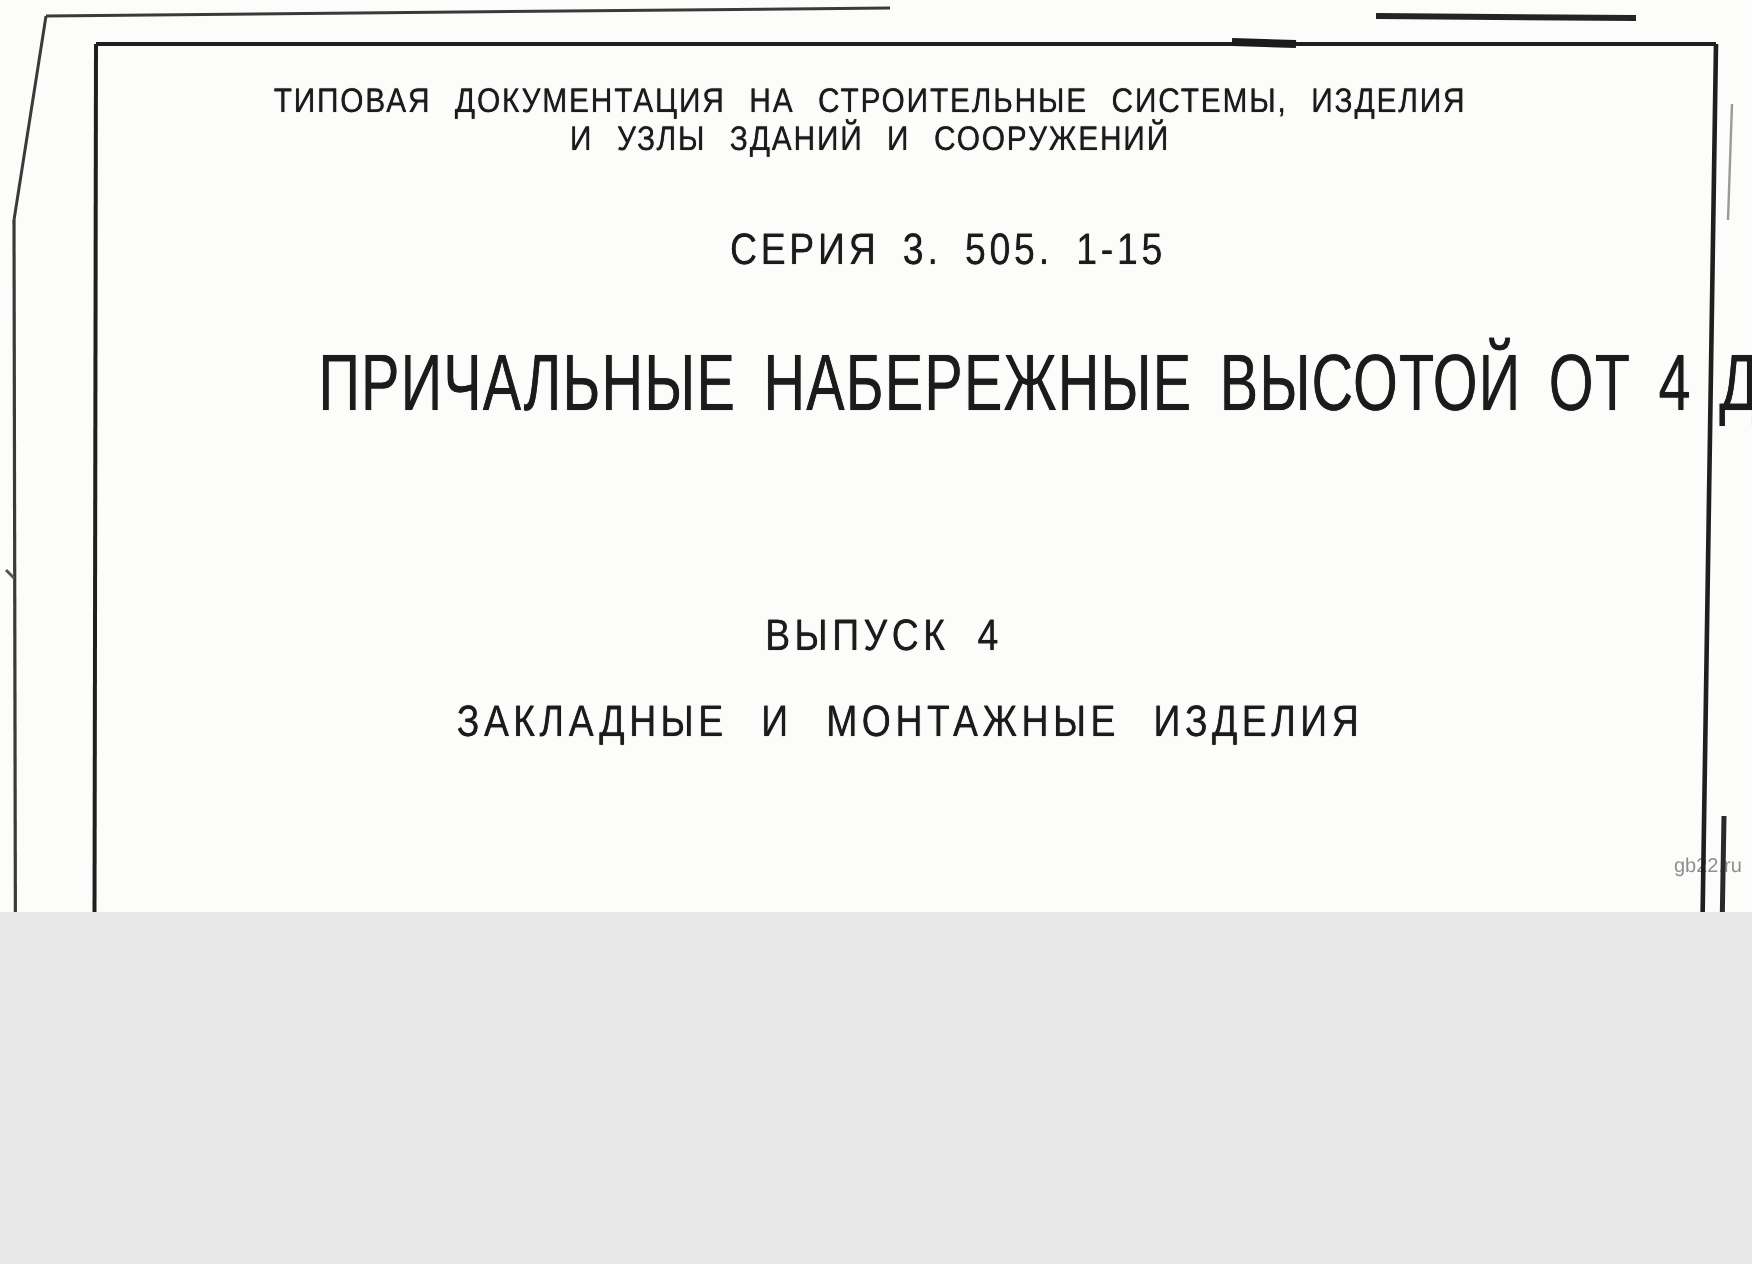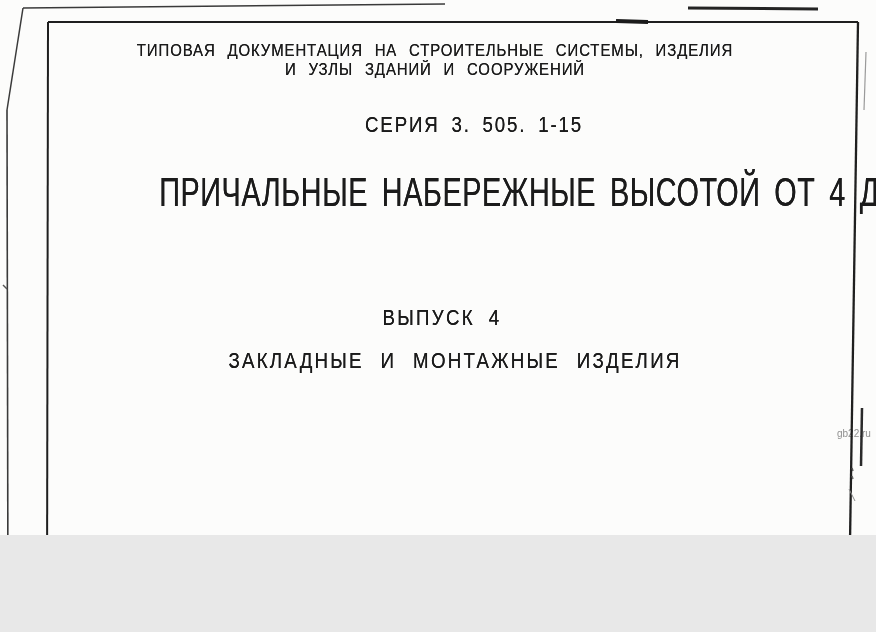--- a/index.html
+++ b/index.html
@@ -1,18 +1,18 @@
 <!DOCTYPE html>
 <html><head>
 <meta charset="utf-8">
 <style>
   html,body{margin:0;padding:0;background:#e8e8e8;}
   .page{
     position:relative;
-    width:876px;height:535px;
+    width:876px;height:456px;
     background:#fcfcfb;
     overflow:hidden;
     font-family:"Liberation Sans",sans-serif;
     color:#1b1b1b;
   }
   .txt{
     position:absolute;
     width:802px;
     text-align:center;
     white-space:nowrap;

